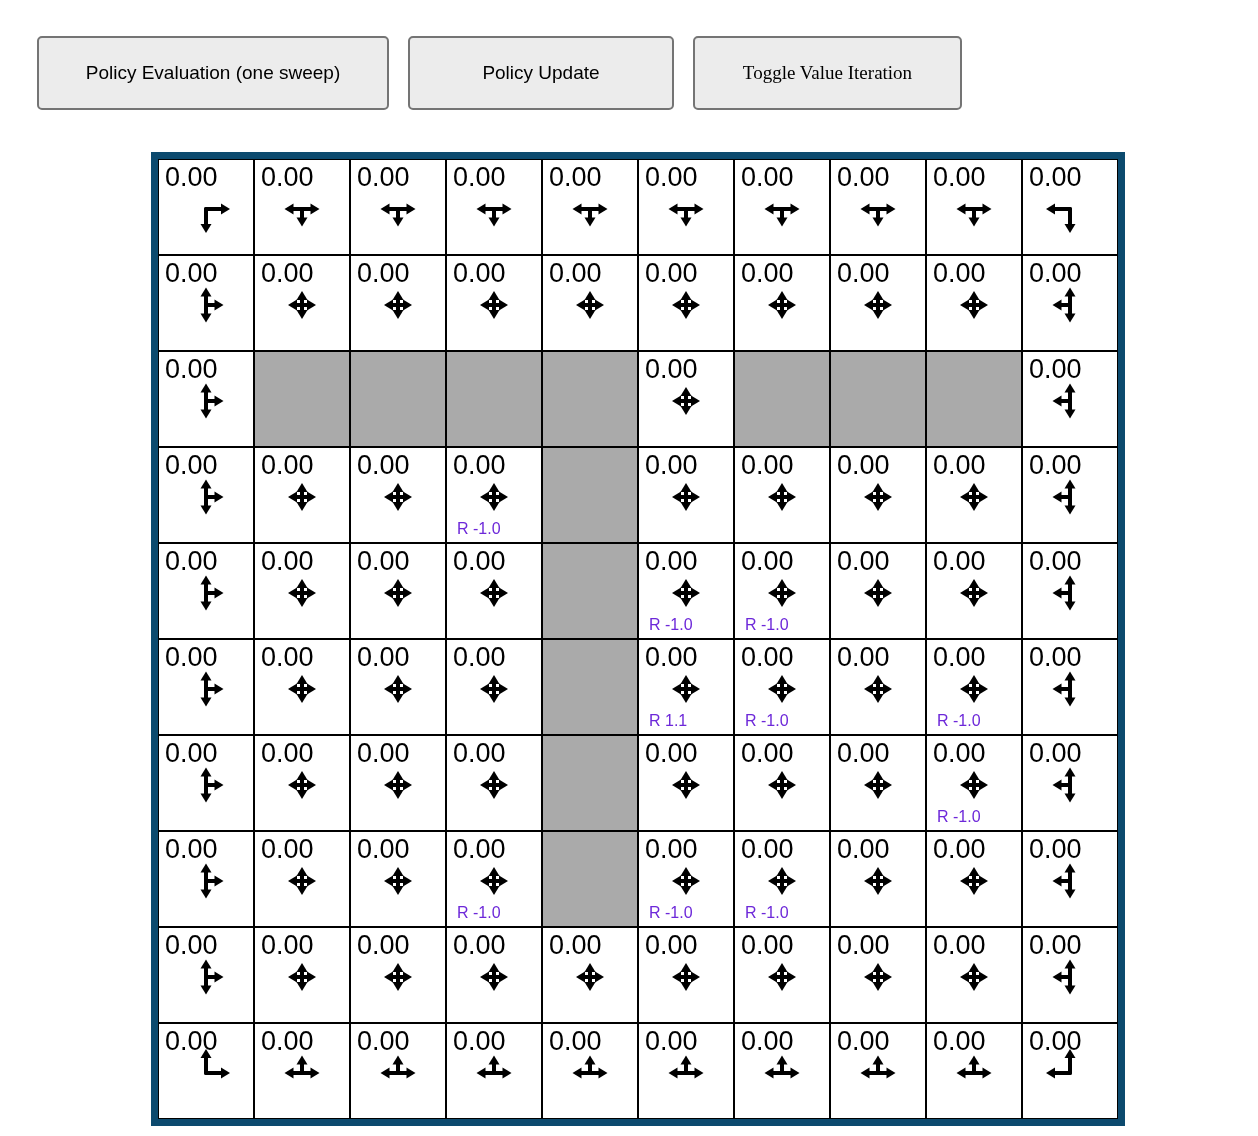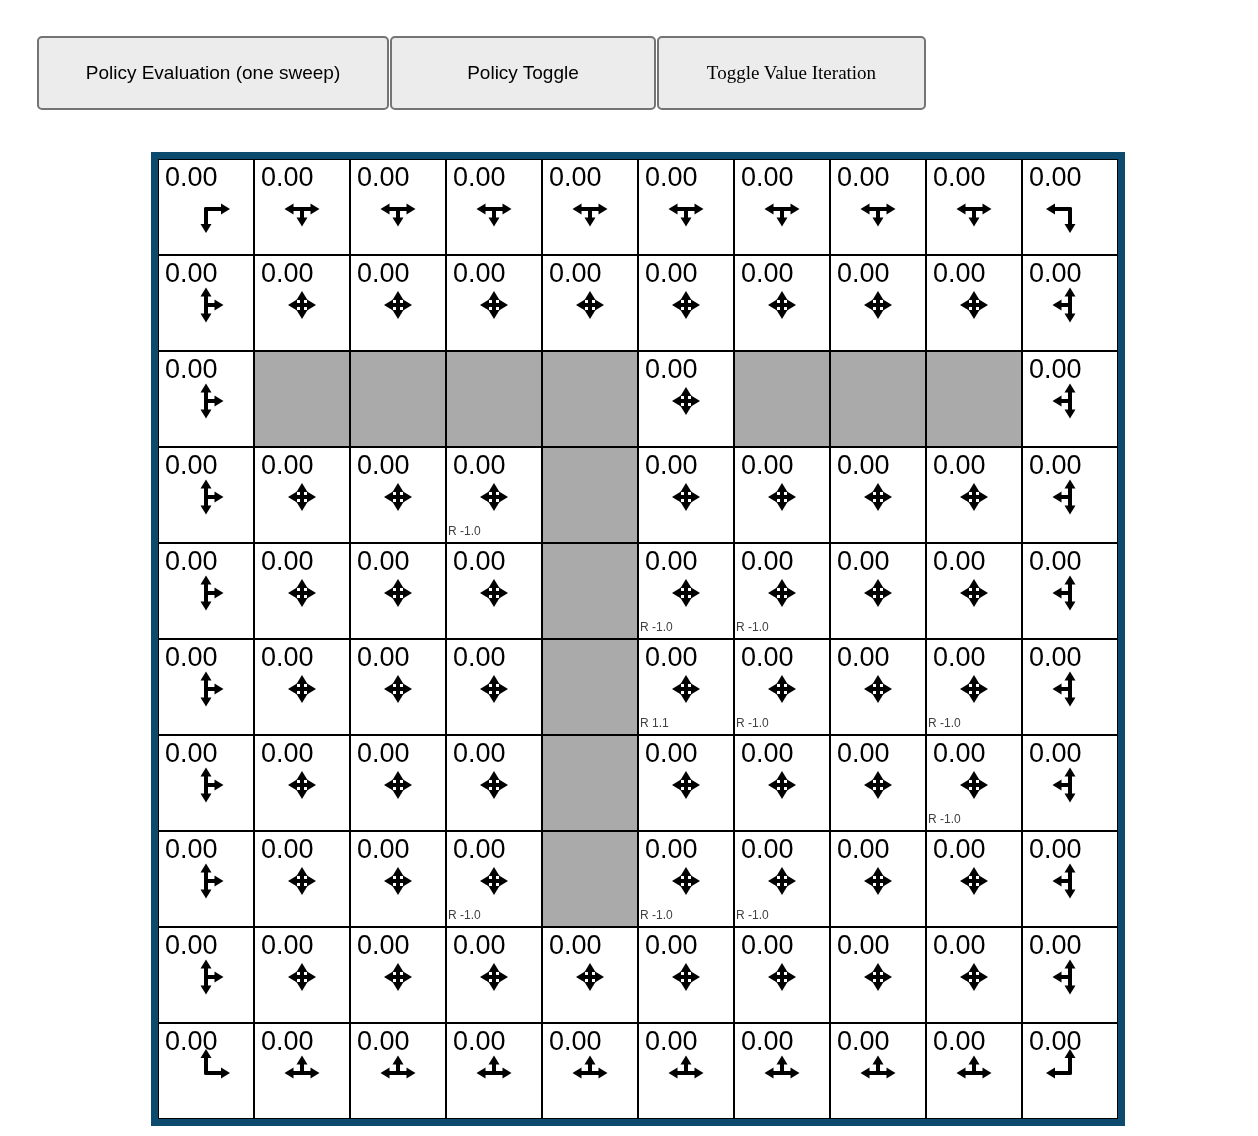--- a/index.html
+++ b/index.html
@@ -7,21 +7,21 @@
     width: 1258px; height: 1136px;
     background: #ffffff;
     font-family: "Liberation Sans", sans-serif;
     overflow: hidden;
     position: relative;
   }
   .toolbar {
     position: absolute;
     left: 37px; top: 36px;
     display: flex;
-    gap: 1px;
+    gap: 19px;
   }
   .btn {
     height: 74px;
     background: #ececec;
     border: 2px solid #747474;
     border-radius: 5px;
     font-family: "Liberation Sans", sans-serif;
     font-size: 19px;
     color: #000000;
     display: flex;
@@ -52,37 +52,37 @@
   .value {
     position: absolute;
     left: 6px; top: 3px;
     font-size: 27px;
     line-height: 1.05;
     color: #000000;
     white-space: nowrap;
   }
   .reward {
     position: absolute;
-    left: 1px; bottom: 4px;
-    font-size: 12px;
-    color: #404040;
+    left: 10px; bottom: 4px;
+    font-size: 16px;
+    color: #6d28d9;
     white-space: nowrap;
   }
   .arrows {
     position: absolute;
     left: 0; top: 0;
     pointer-events: none;
   }
 </style>
 </head>
 <body>
 
 <div class="toolbar">
   <button class="btn btn-0">Policy Evaluation (one sweep)</button>
-  <button class="btn btn-1">Policy Toggle</button>
+  <button class="btn btn-1">Policy Update</button>
   <button class="btn btn-2">Toggle Value Iteration</button>
 </div>
 
 <div class="grid" id="grid">
     <div class="cell">
       <div class="value">0.00</div>
       <svg width="94" height="94" viewBox="0 0 94 94" class="arrows">
         <line x1="47" y1="49" x2="47" y2="65" stroke="#000000" stroke-width="4" stroke-linecap="round"></line>
         <polygon points="47,73 41.5,64 52.5,64" fill="#000000"></polygon>
         <line x1="47" y1="49" x2="63" y2="49" stroke="#000000" stroke-width="4" stroke-linecap="round"></line>

